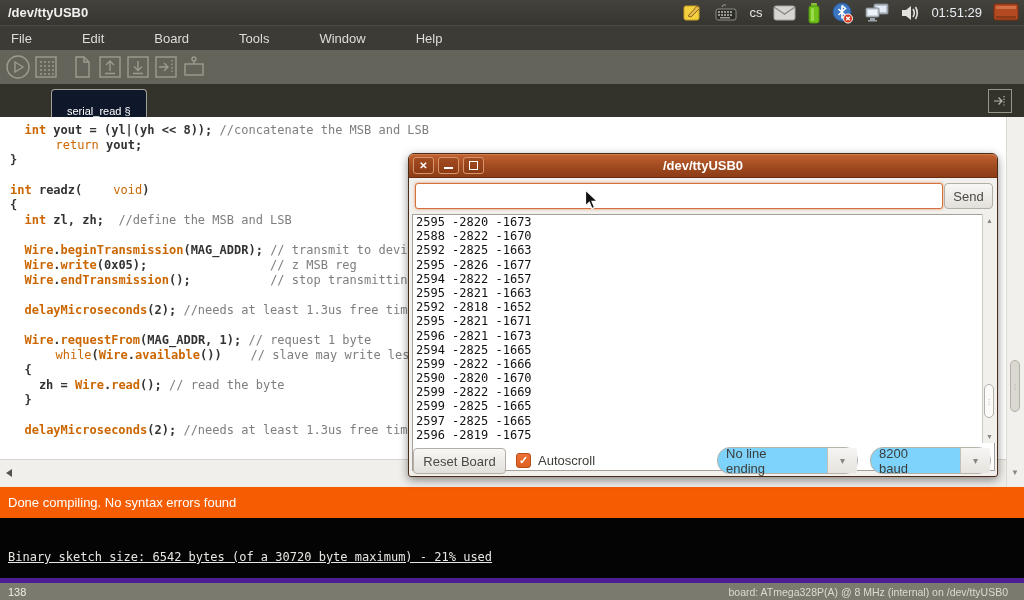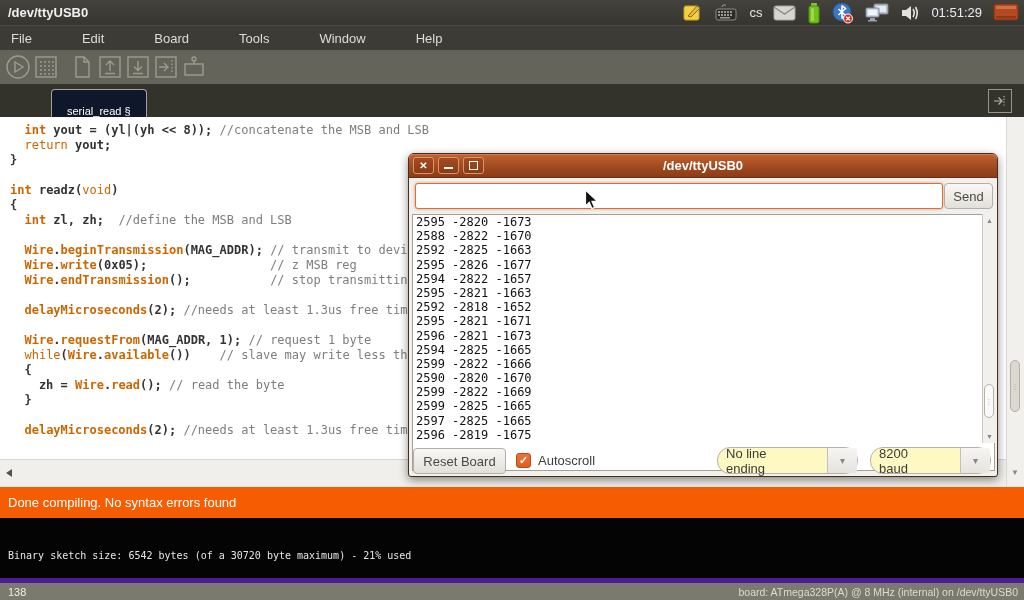--- a/index.html
+++ b/index.html
@@ -33,21 +33,21 @@
               color:#fff;font-size:11px;display:flex;align-items:flex-end;padding:0 15px;margin-left:43px;}
   .tab-menu-btn{position:absolute;right:12px;top:5px;width:22px;height:22px;
                 border:1px solid #96968a;display:flex;align-items:center;justify-content:center;}
 
   
   .editor{position:absolute;left:0;top:117px;width:100%;height:370px;background:#fff;}
   .code-area{position:absolute;left:10px;top:6px;font-family:"DejaVu Sans Mono",monospace;
              font-size:12px;line-height:15px;white-space:pre;color:#333;}
   .code-line{height:15px;}
   .tok-t{color:#cc6600;font-weight:bold;}
-  .tok-k{color:#cc6600;}
+  .tok-k{color:#cc6600;margin-left:31px;}
   .tok-f{color:#cc6600;font-weight:bold;}
   .tok-c{color:#7e7e7e;}
   .tok-p{color:#333;font-weight:bold;}
   .hscroll{position:absolute;left:0;right:18px;bottom:0;height:27px;background:#f0efeb;
            border-top:1px solid #d8d5cf;}
   .hscroll-left{position:absolute;left:6px;top:9px;width:0;height:0;
                 border-right:6px solid #55544c;border-top:4px solid transparent;border-bottom:4px solid transparent;}
   .vscroll{position:absolute;right:0;top:0;width:18px;height:100%;background:#f1f0ec;
            border-left:1px solid #dedbd5;box-sizing:border-box;}
   .vscroll-thumb{position:absolute;left:3px;width:10px;top:243px;height:52px;background:#dbd8d2;
@@ -56,27 +56,27 @@
              font-size:7px;color:#9a958d;line-height:3px;text-align:center;}
   .vscroll-down{position:absolute;left:4px;bottom:10px;font-size:8px;color:#8a8781;}
 
   
   .status-orange{position:absolute;left:0;top:487px;width:100%;height:31px;background:#f65d03;
                  color:#fff;font-size:13px;display:flex;align-items:center;padding-left:8px;box-sizing:border-box;}
 
   
   .console{position:absolute;left:0;top:518px;width:100%;height:60px;background:#040404;}
   .console-text{position:absolute;left:8px;top:32px;color:#e6e6e2;
-                font-family:"DejaVu Sans Mono",monospace;font-size:10px;}
+                font-family:"DejaVu Sans Mono",monospace;font-size:12px;text-decoration:underline;}
 
   
   .footer{position:absolute;left:0;top:578px;width:100%;height:22px;background:#7a7a6f;
           border-top:5px solid #4c1d95;box-sizing:border-box;display:flex;align-items:center;}
   .footer-left{margin-left:8px;font-size:11px;color:#eeeee8;}
-  .footer-right{margin-left:auto;margin-right:6px;font-size:10.5px;color:#dcdcd2;}
+  .footer-right{margin-left:auto;margin-right:16px;font-size:10.5px;color:#dcdcd2;}
 
   
   .serial-window{position:absolute;left:408px;top:153px;width:590px;height:324px;z-index:10;
                  background:#f2f0ec;border:1px solid #4a2c1a;border-radius:6px 6px 3px 3px;
                  box-shadow:0 3px 10px rgba(0,0,0,.45);box-sizing:border-box;}
   .sw-titlebar{height:23px;background:linear-gradient(#c46232,#a04a20 55%,#8c3c16);
                border-radius:5px 5px 0 0;border-bottom:1px solid #6b2d10;position:relative;
                display:flex;align-items:center;box-shadow:inset 0 1px 0 #d07b4a;}
   .sw-btn{width:19px;height:15px;border:1px solid #d8956b;border-radius:3px;
           background:linear-gradient(#a34c22,#8c3a14);color:#fff;display:flex;
@@ -99,21 +99,21 @@
   .sw-vup{position:absolute;left:3px;top:3px;font-size:7px;color:#8a8781;}
   .sw-vdown{position:absolute;left:3px;bottom:3px;font-size:7px;color:#8a8781;}
   .sw-vthumb{position:absolute;left:1px;width:10px;top:170px;height:34px;background:#fbfaf9;
              border:1px solid #b5b1aa;border-radius:5px;box-sizing:border-box;}
   .sw-reset{position:absolute;left:4px;top:294px;width:93px;height:26px;}
   .checkbox{position:absolute;left:107px;top:299px;width:15px;height:15px;border-radius:3px;
             background:linear-gradient(#ef7035,#dd5f22);border:1px solid #b64c17;color:#fff;
             font-size:11px;font-weight:bold;display:flex;align-items:center;justify-content:center;box-sizing:border-box;}
   .autoscroll-label{position:absolute;left:129px;top:294px;height:26px;line-height:26px;
                     font-size:13px;color:#3c3c38;}
-  .combo{position:absolute;top:293px;height:27px;background:#fef9c3;border:1px solid #b7b2aa;
+  .combo{position:absolute;top:293px;height:27px;background:#7dd3fc;border:1px solid #b7b2aa;
          border-radius:13px;display:flex;align-items:stretch;box-sizing:border-box;gap:48px;}
   .combo-1{left:308px;width:141px;}
   .combo-2{left:461px;width:121px;}
   .combo-label{flex:1;display:flex;align-items:center;padding-left:8px;font-size:13px;color:#3c3c38;}
   .combo-arrow{width:29px;background:linear-gradient(#f6f5f3,#e6e3de);border-left:1px solid #c4c0b8;
                border-radius:0 2px 2px 0;display:flex;align-items:center;justify-content:center;
                color:#8a867f;font-size:10px;}
 
   
   .cursor{position:absolute;left:584px;top:189px;z-index:100;}

